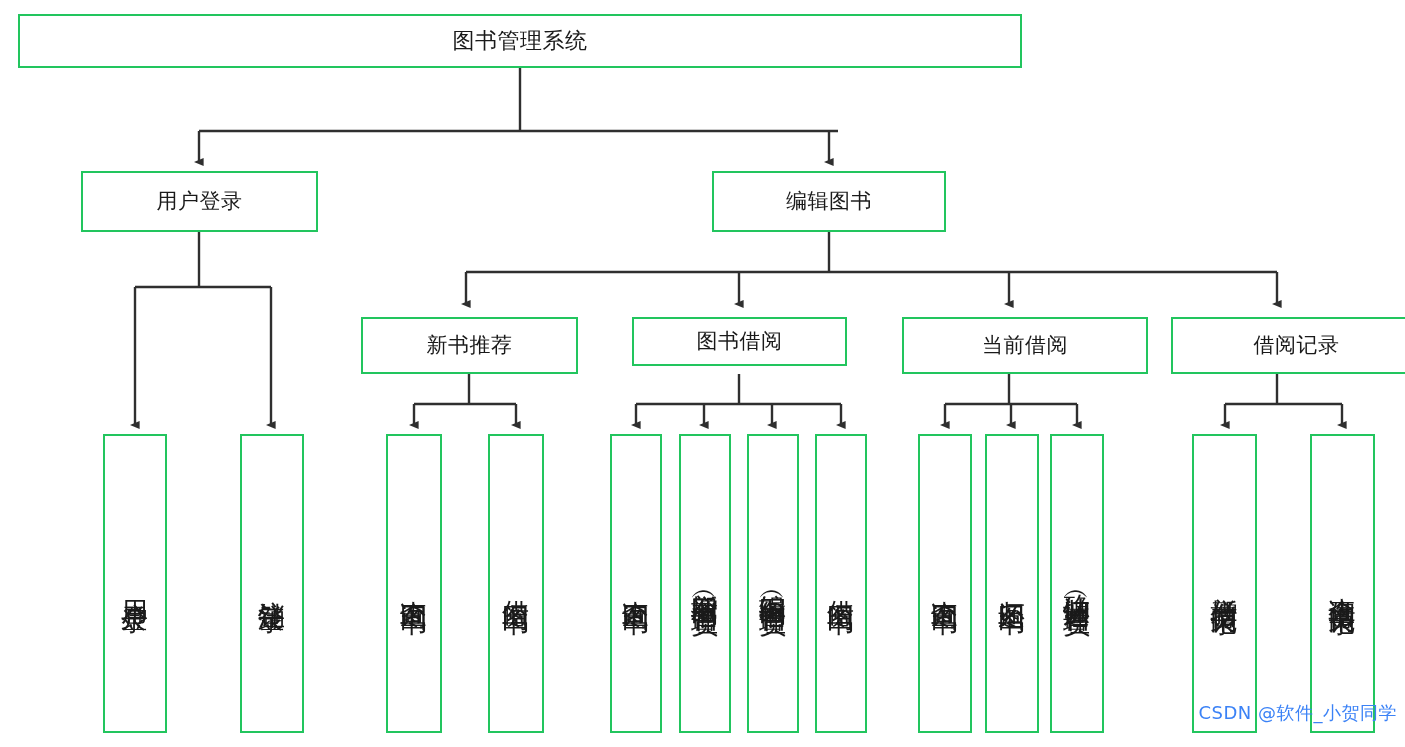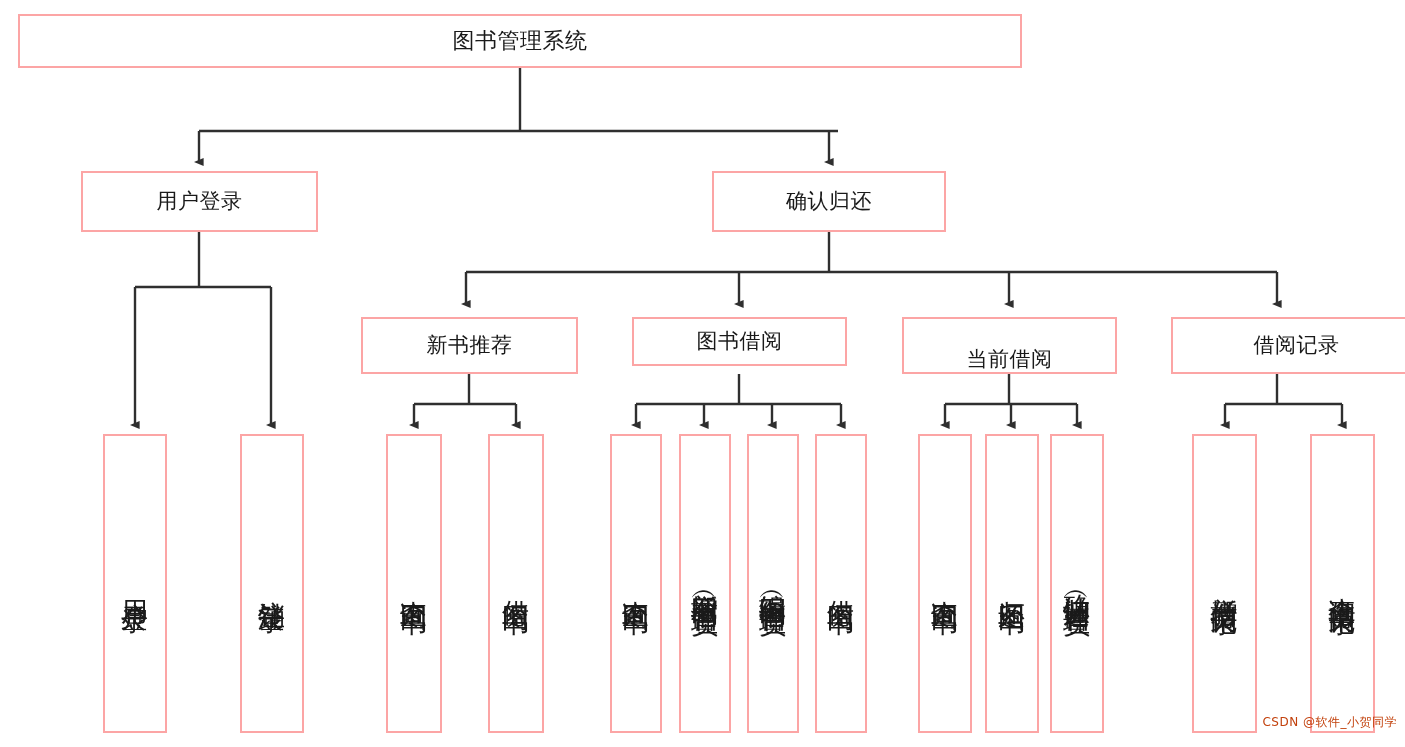--- a/index.html
+++ b/index.html
@@ -23,21 +23,21 @@
     position: absolute;
     left: 0;
     top: 0;
     width: 1405px;
     height: 747px;
     pointer-events: none;
   }
   .node {
     position: absolute;
     box-sizing: border-box;
-    border: 2px solid #fca5a5;
+    border: 2px solid #22c55e;
     background: #ffffff;
     display: flex;
     align-items: center;
     justify-content: center;
     overflow: hidden;
   }
   .node-label {
     color: #1a1a1a;
     text-align: center;
     line-height: 1.14;
@@ -61,23 +61,23 @@
     writing-mode: vertical-rl;
     text-orientation: upright;
     font-size: 27px;
     line-height: 1.0;
     letter-spacing: 2.5px;
     white-space: nowrap;
   }
   .watermark {
     position: absolute;
     right: 8px;
-    bottom: 16px;
-    font-size: 12px;
-    color: #c2410c;
+    bottom: 22px;
+    font-size: 18px;
+    color: #3b82f6;
     letter-spacing: 0.5px;
     white-space: nowrap;
   }
 </style>
 </head>
 <body>
 
 <div id="diagram-root">
 
   <svg class="connectors" viewBox="0 0 1405 747" xmlns="http://www.w3.org/2000/svg">
@@ -131,30 +131,30 @@
   </svg>
 
   <div class="node horiz root" style="left:18px; top:14px; width:1004px; height:54px;">
     <span class="node-label">图书管理系统</span>
   </div>
 
   <div class="node horiz" style="left:81px; top:171px; width:237px; height:61px;">
     <span class="node-label">用户登录</span>
   </div>
   <div class="node horiz" style="left:712px; top:171px; width:234px; height:61px;">
-    <span class="node-label">确认归还</span>
+    <span class="node-label">编辑图书</span>
   </div>
 
   <div class="node horiz" style="left:361px; top:317px; width:217px; height:57px;">
     <span class="node-label">新书推荐</span>
   </div>
   <div class="node horiz" style="left:632px; top:317px; width:215px; height:49px;">
     <span class="node-label">图书借阅</span>
   </div>
-  <div class="node horiz" style="left:902px; top:317px; width:215px; height:57px;align-items:flex-end;">
+  <div class="node horiz" style="left:902px; top:317px; width:246px; height:57px;">
     <span class="node-label">当前借阅</span>
   </div>
   <div class="node horiz" style="left:1171px; top:317px; width:251px; height:57px;">
     <span class="node-label">借阅记录</span>
   </div>
 
   <div class="node vert" style="left:103px; top:434px; width:64px; height:299px;">
     <span class="node-label">用户登录</span>
   </div>
   <div class="node vert" style="left:240px; top:434px; width:64px; height:299px;">

